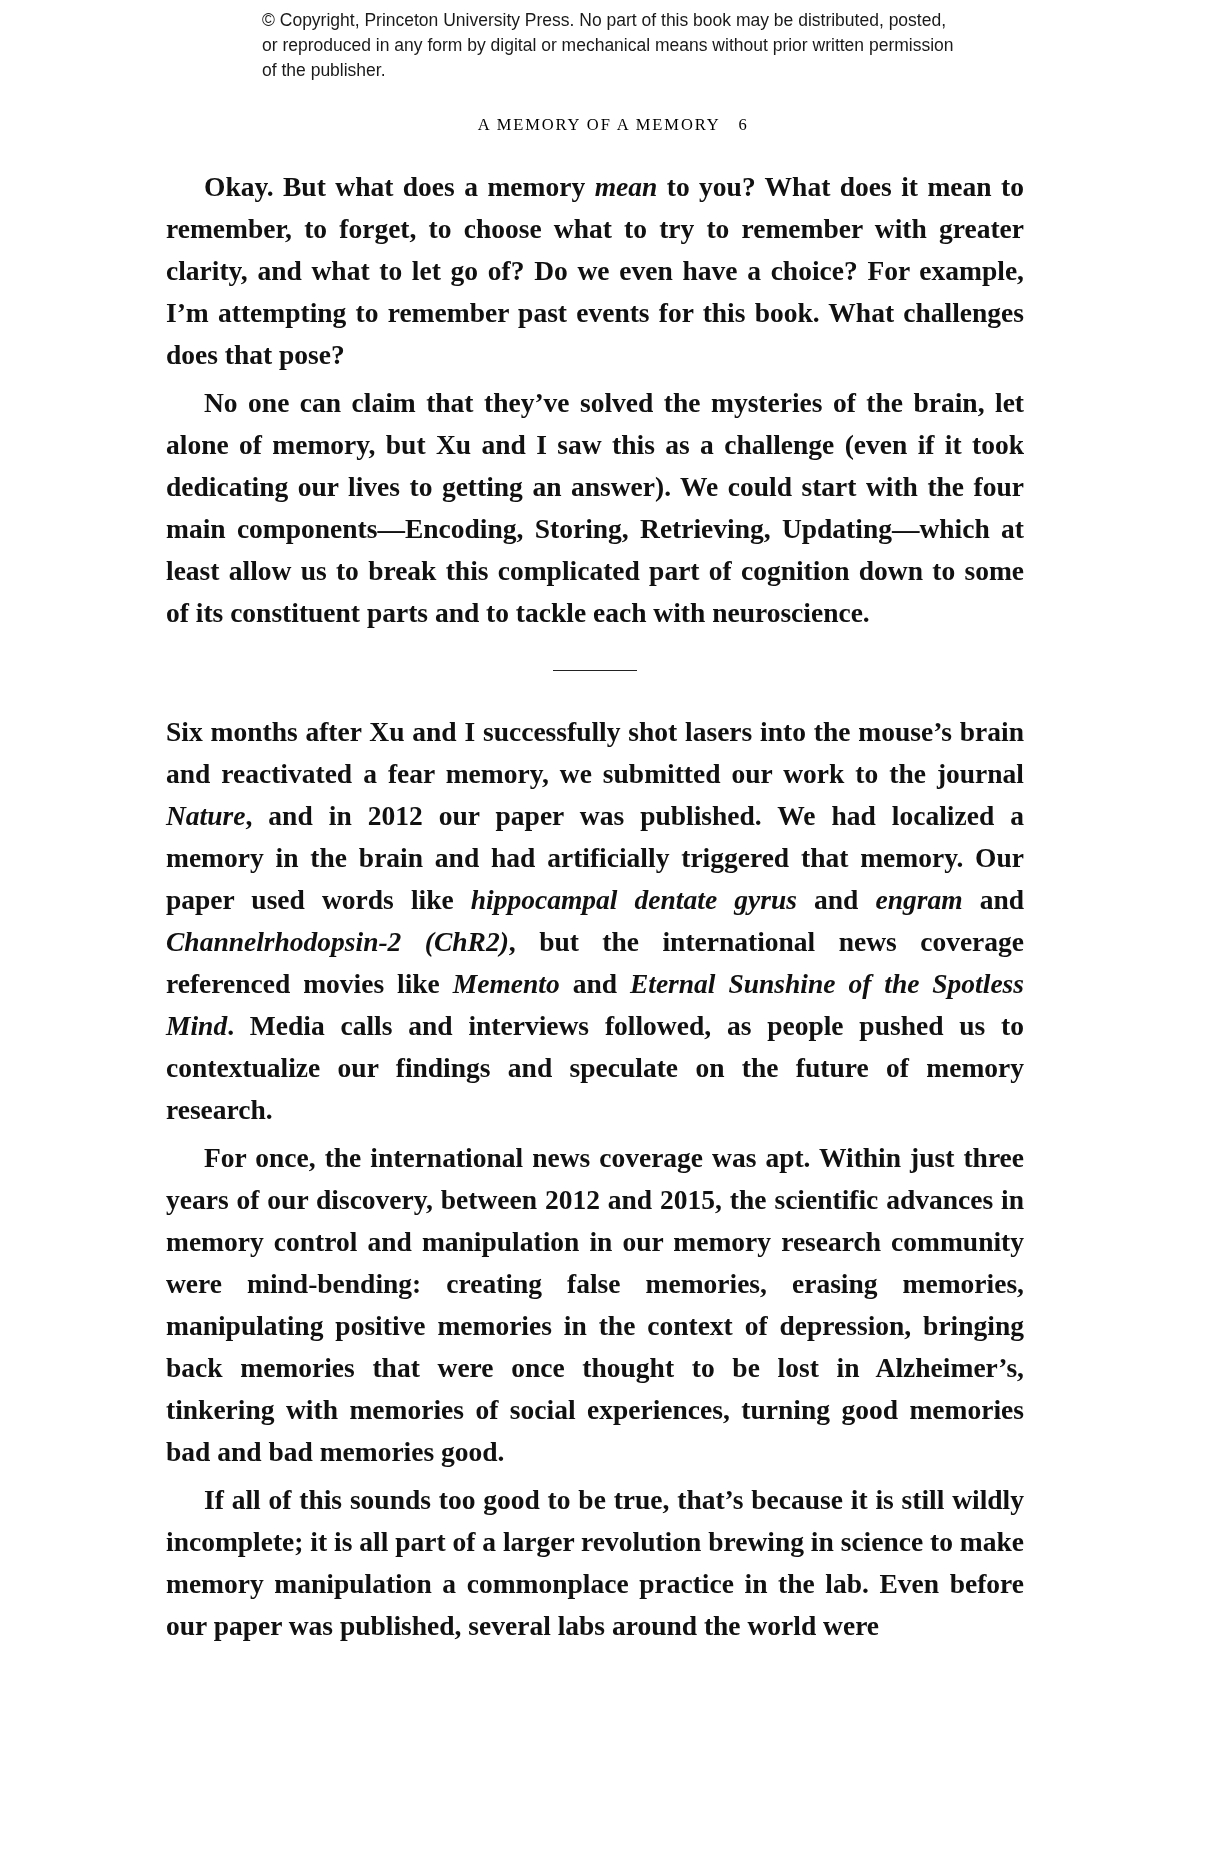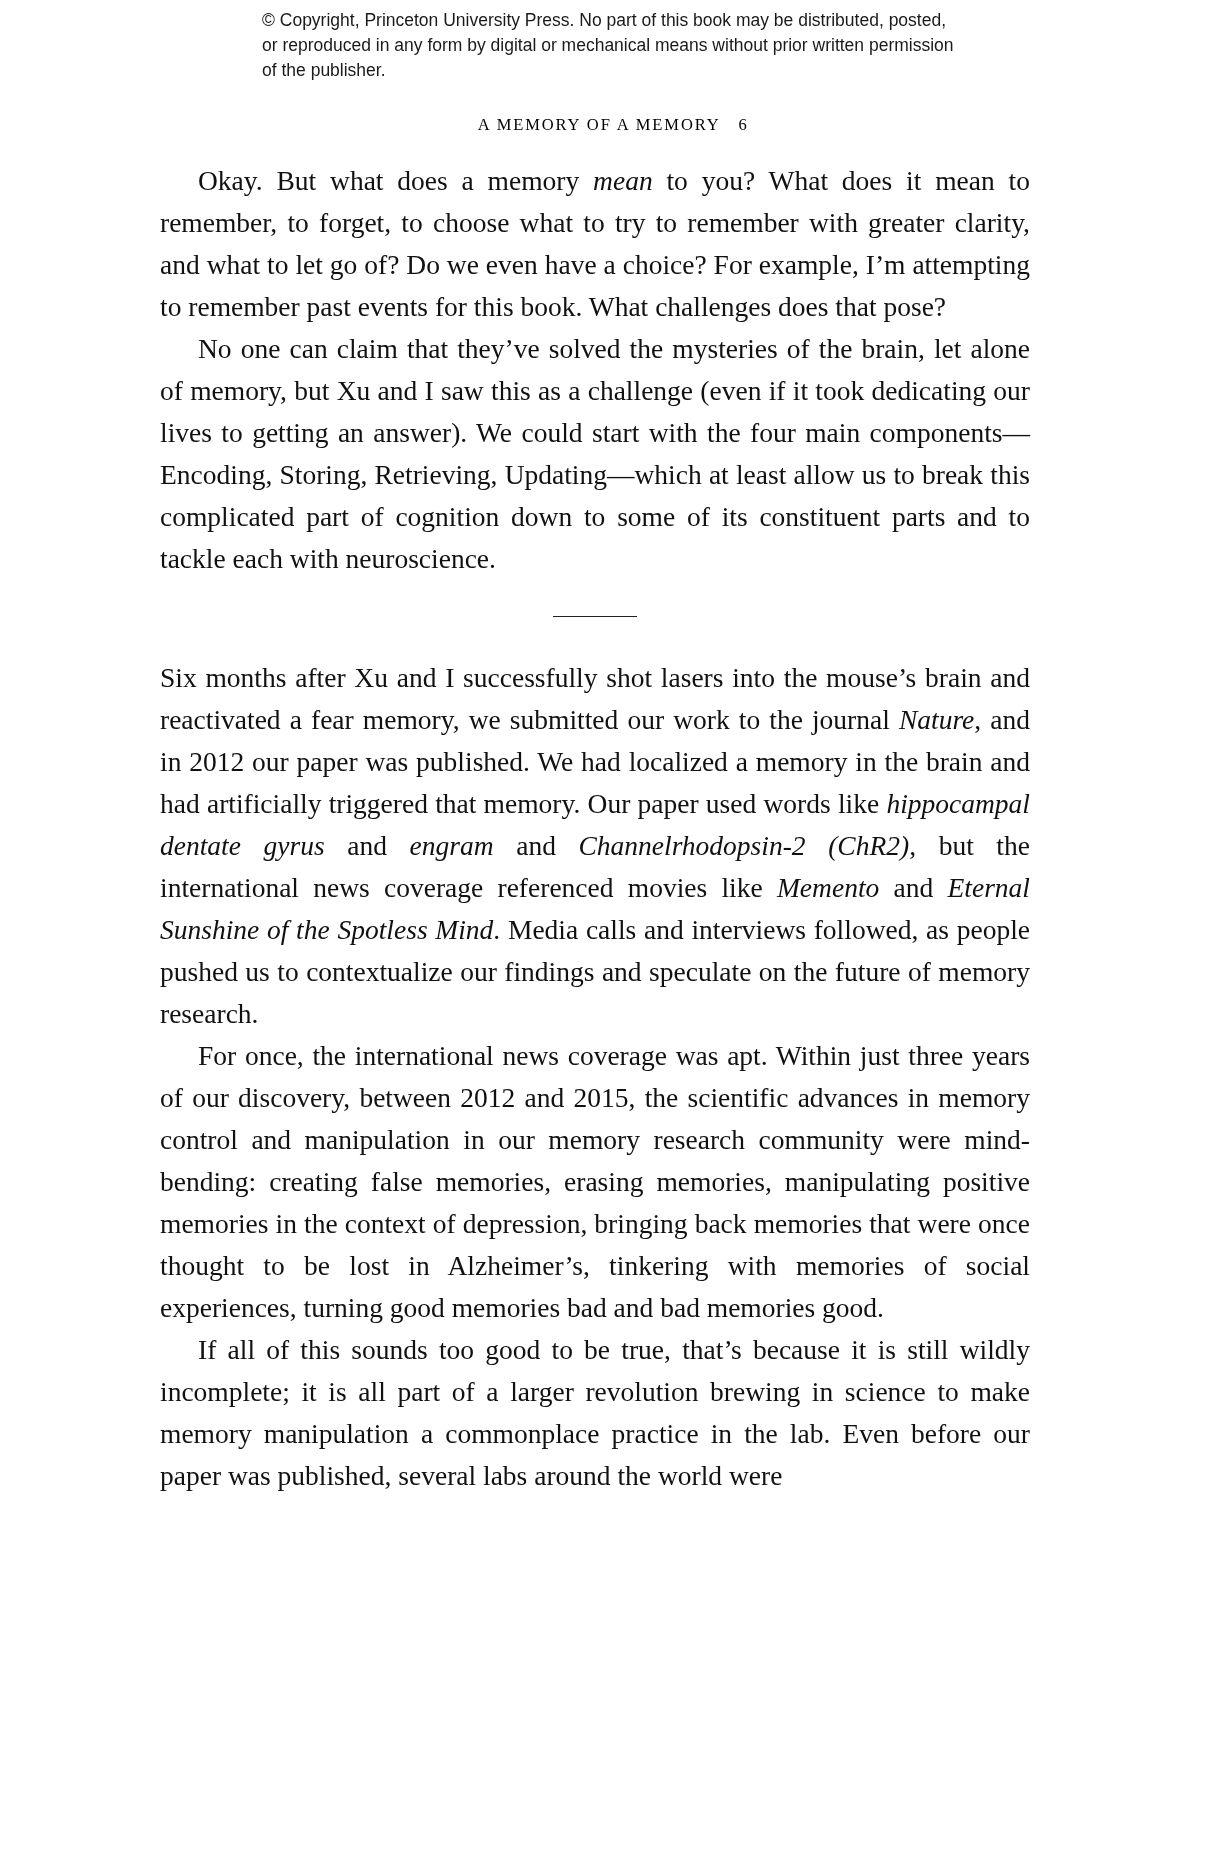--- a/index.html
+++ b/index.html
@@ -50,23 +50,24 @@
     top: 160px;
     left: 160px;
     width: 870px;
     font-size: 27.5px;
     line-height: 42px;
     text-align: justify;
     text-justify: inter-word;
     color: #111;
   }
   .body-text p {
-    margin: 0;
+    margin: 6px;
     text-indent: 38px;
     hyphens: manual;
+    font-weight: bold;
   }
   .body-text p.noindent {
     text-indent: 0;
   }
   .body-text p em {
     font-style: italic;
   }
   .section-break {
     margin: 34px 0 40px 0;
     text-align: center;

